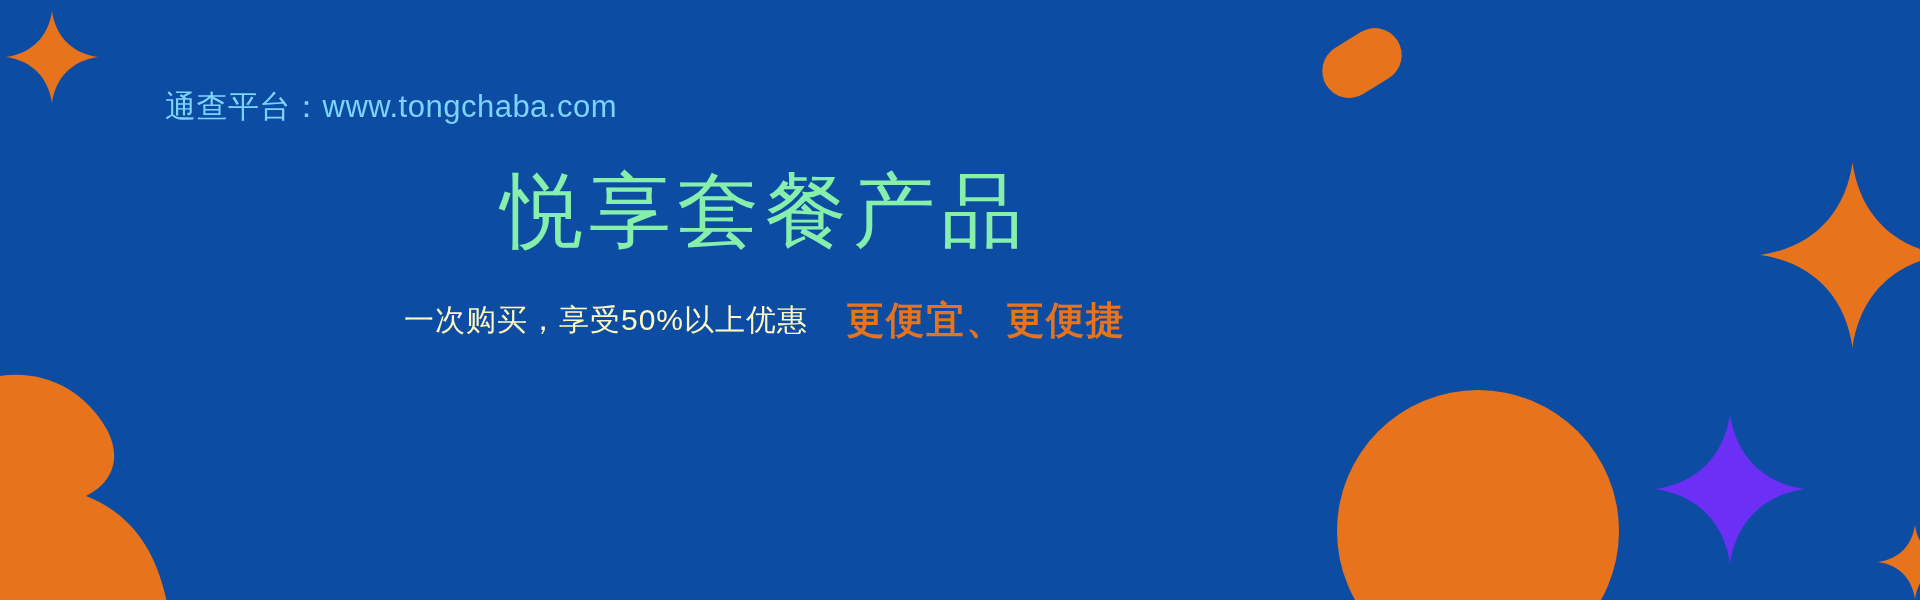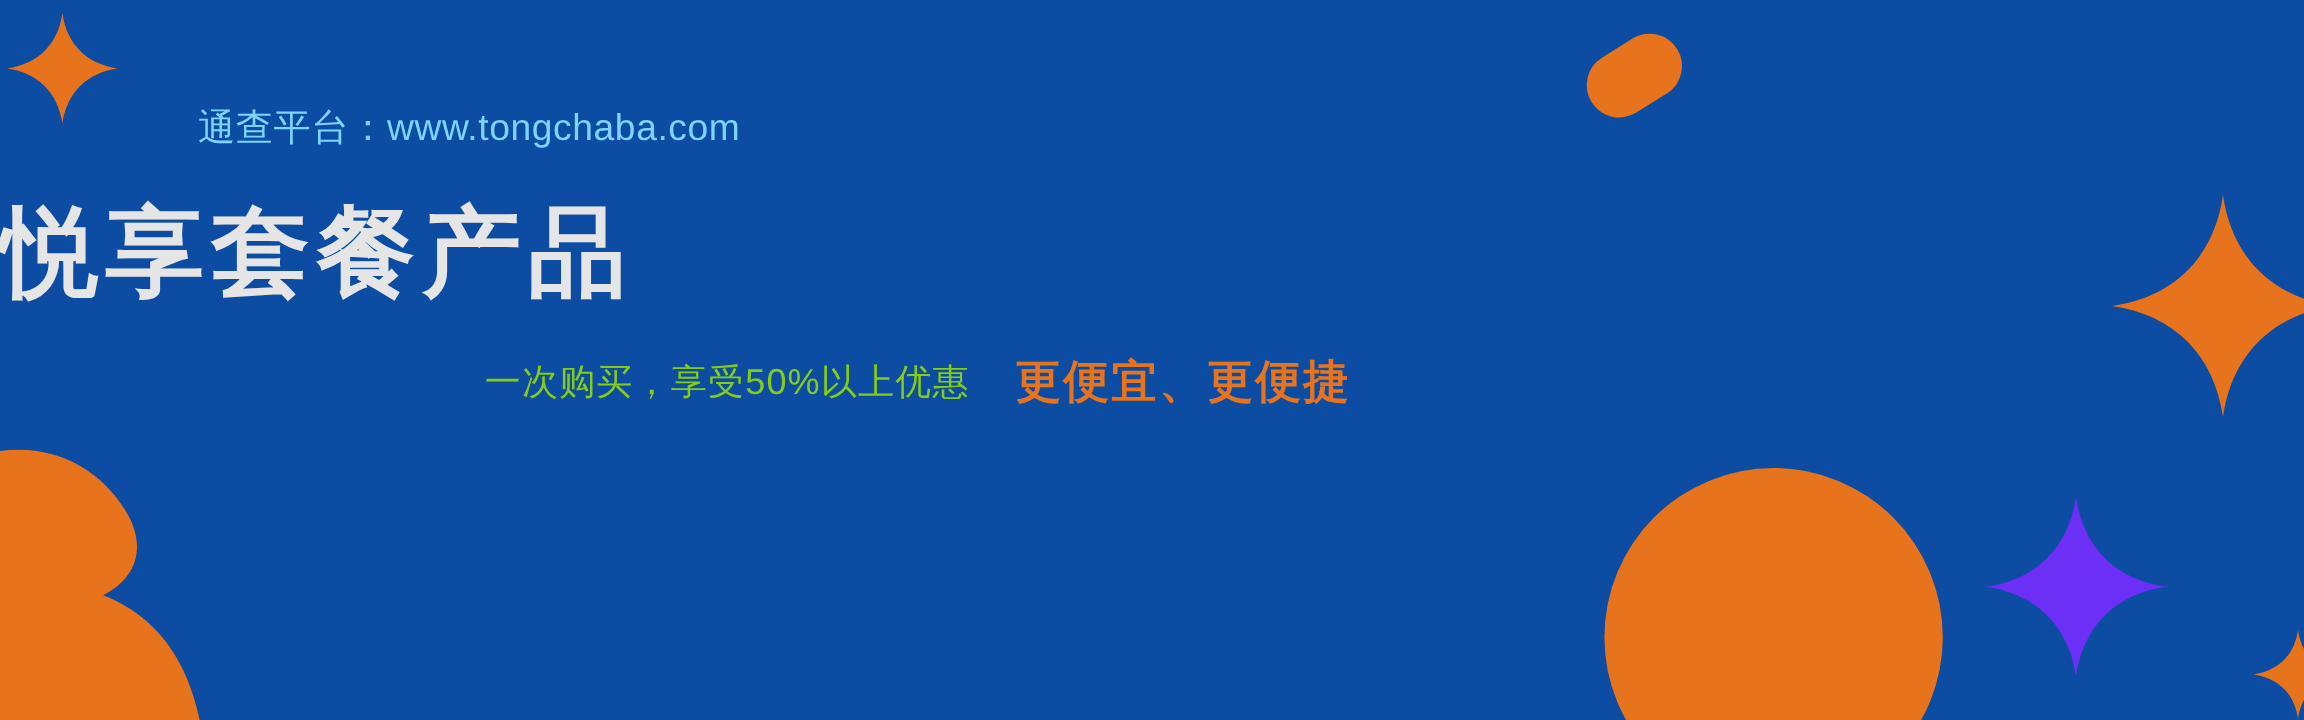--- a/index.html
+++ b/index.html
@@ -70,39 +70,40 @@
     white-space:nowrap;
   }
   #site-label { font-weight:400; }
   #site-url   { font-weight:400; }
 
   #headline {
     position:absolute;
     left:0;
     top:163px;
     width:1530px;
-    color:#e5e5e5;
+    text-align:center;
+    color:#86efac;
     font-size:82px;
     line-height:96px;
-    font-weight:700;
+    font-weight:400;
     letter-spacing:6px;
     white-space:nowrap;
   }
 
   #subtitle-row {
     position:absolute;
     left:0;
     top:292px;
     width:1530px;
     text-align:center;
     white-space:nowrap;
     line-height:54px;
   }
   #subtitle-white {
-    color:#84cc16;
+    color:#fef9c3;
     font-size:30px;
     font-weight:400;
     letter-spacing:1px;
     vertical-align:middle;
   }
   #subtitle-orange {
     color:#e8731d;
     font-size:38px;
     font-weight:700;
     letter-spacing:2px;

